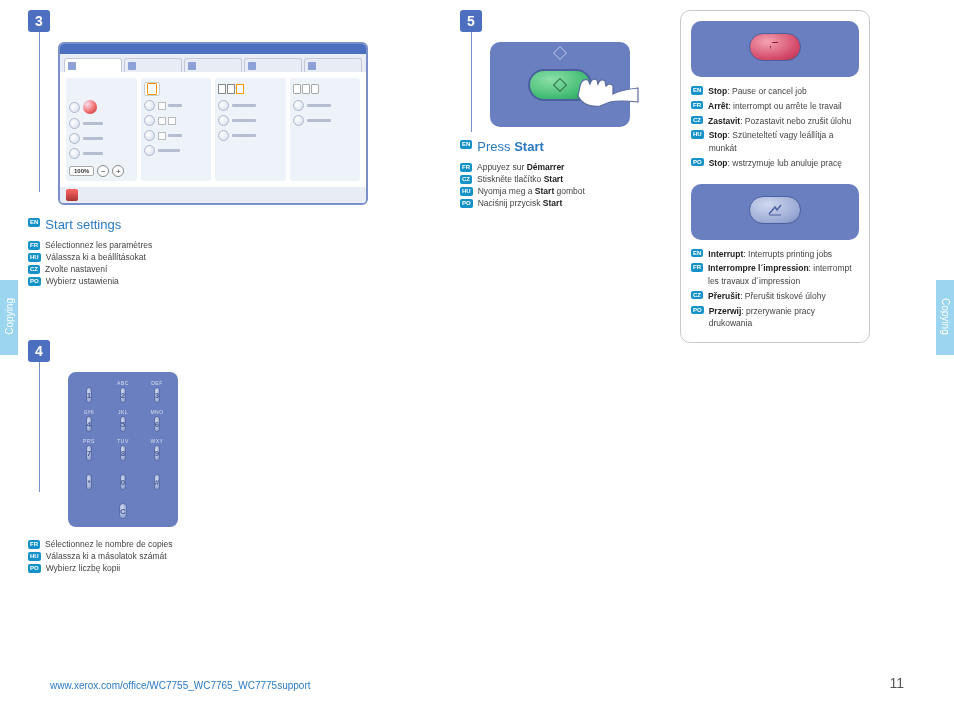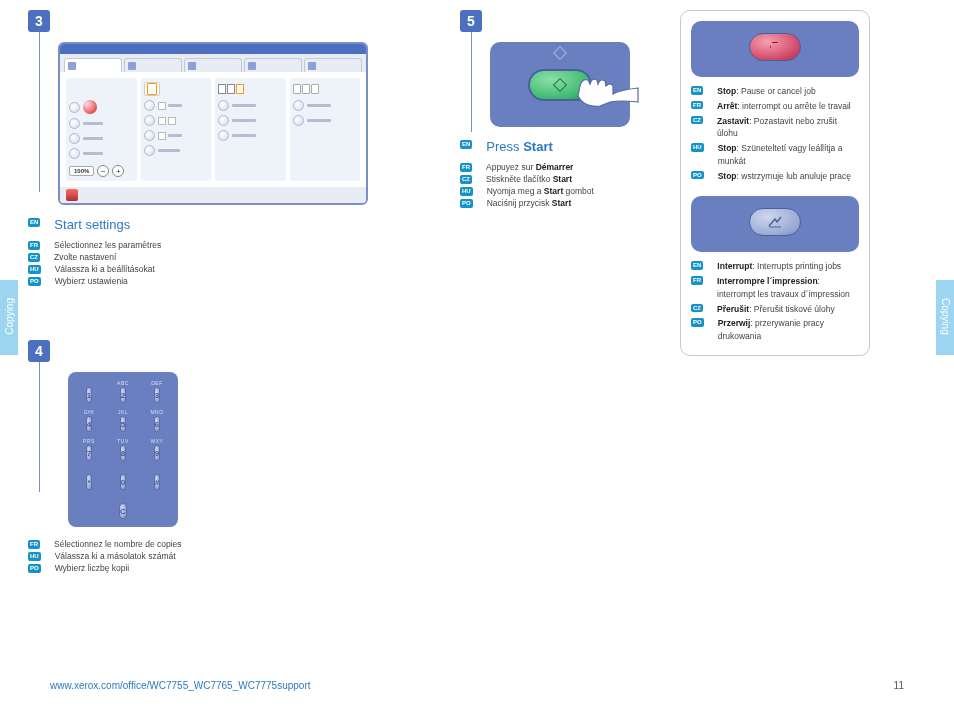--- a/index.html
+++ b/index.html
@@ -167,36 +167,36 @@
     display:flex;align-items:center;justify-content:center;position:relative;
   }
   .btn-surround{
     background:#6a7fbf;border-radius:10px;padding:8px 20px;display:flex;justify-content:center;margin-bottom:8px;
   }
   .btn-stop{background:radial-gradient(ellipse at 35% 30%,#f4a2b2,#d24666 70%,#a8334e);border:1.5px solid #4a5f9e;}
   .btn-stop .hex{width:11px;height:11px;border:1.5px solid #7f2036;transform:rotate(0);clip-path:polygon(25% 5%,75% 5%,95% 50%,75% 95%,25% 95%,5% 50%);}
   .btn-int{background:radial-gradient(ellipse at 35% 30%,#cfd8ef,#9aa9d4 70%,#7a8bc0);border:1.5px solid #4a5f9e;}
   .btn-int svg{width:14px;height:12px;}
 
-  .langline{display:flex;gap:14px;align-items:flex-start;margin:2px 0;}
+  .langline{display:flex;gap:5px;align-items:flex-start;margin:2px 0;}
   .langtag{
     background:#1593c9;color:#fff;font-size:6px;font-weight:700;
     border-radius:2px;padding:1px 2px;min-width:12px;text-align:center;
     line-height:1.1;flex-shrink:0;margin-top:1px;
   }
   .langtxt{font-size:8.5px;color:#444;}
   .langtxt b{color:#222;}
 
   .heading-en{color:#2b7ac2;font-size:13px;font-weight:400;margin-bottom:6px;}
   .heading-en b{font-weight:600;}
 
   .footerlink{
     position:absolute;left:50px;bottom:25px;font-size:10px;color:#2b7ac2;
   }
-  .pagenum{ position:absolute;right:50px;bottom:25px;font-size:10px;color:#555;}
+  .pagenum{ position:absolute;right:50px;bottom:25px;font-size:14px;color:#555;}
 </style>
 </head>
 <body>
 
 <div class="page">
 
   <div class="side-tab left"><span>Copying</span></div>
   <div class="side-tab right"><span>Copying</span></div>
 
   <div class="block" style="left:28px;top:10px;width:340px;">
@@ -355,26 +355,26 @@
       <div class="langline">
           <span class="langtag">EN</span>
           <span class="heading-en">Start settings</span>
         </div>
       <div id="s3trans">
           <div class="langline">
             <span class="langtag">FR</span>
             <span class="langtxt">Sélectionnez les paramètres</span>
           </div>
           <div class="langline">
+            <span class="langtag">HU</span>
+            <span class="langtxt">Válassza ki a beállításokat</span>
+          </div>
+          <div class="langline">
             <span class="langtag">CZ</span>
             <span class="langtxt">Zvolte nastavení</span>
-          </div>
-          <div class="langline">
-            <span class="langtag">HU</span>
-            <span class="langtxt">Válassza ki a beállításokat</span>
           </div>
           <div class="langline">
             <span class="langtag">PO</span>
             <span class="langtxt">Wybierz ustawienia</span>
           </div>
         </div>
     </div>
   </div>
 
   <div class="block" style="left:28px;top:340px;width:320px;">

